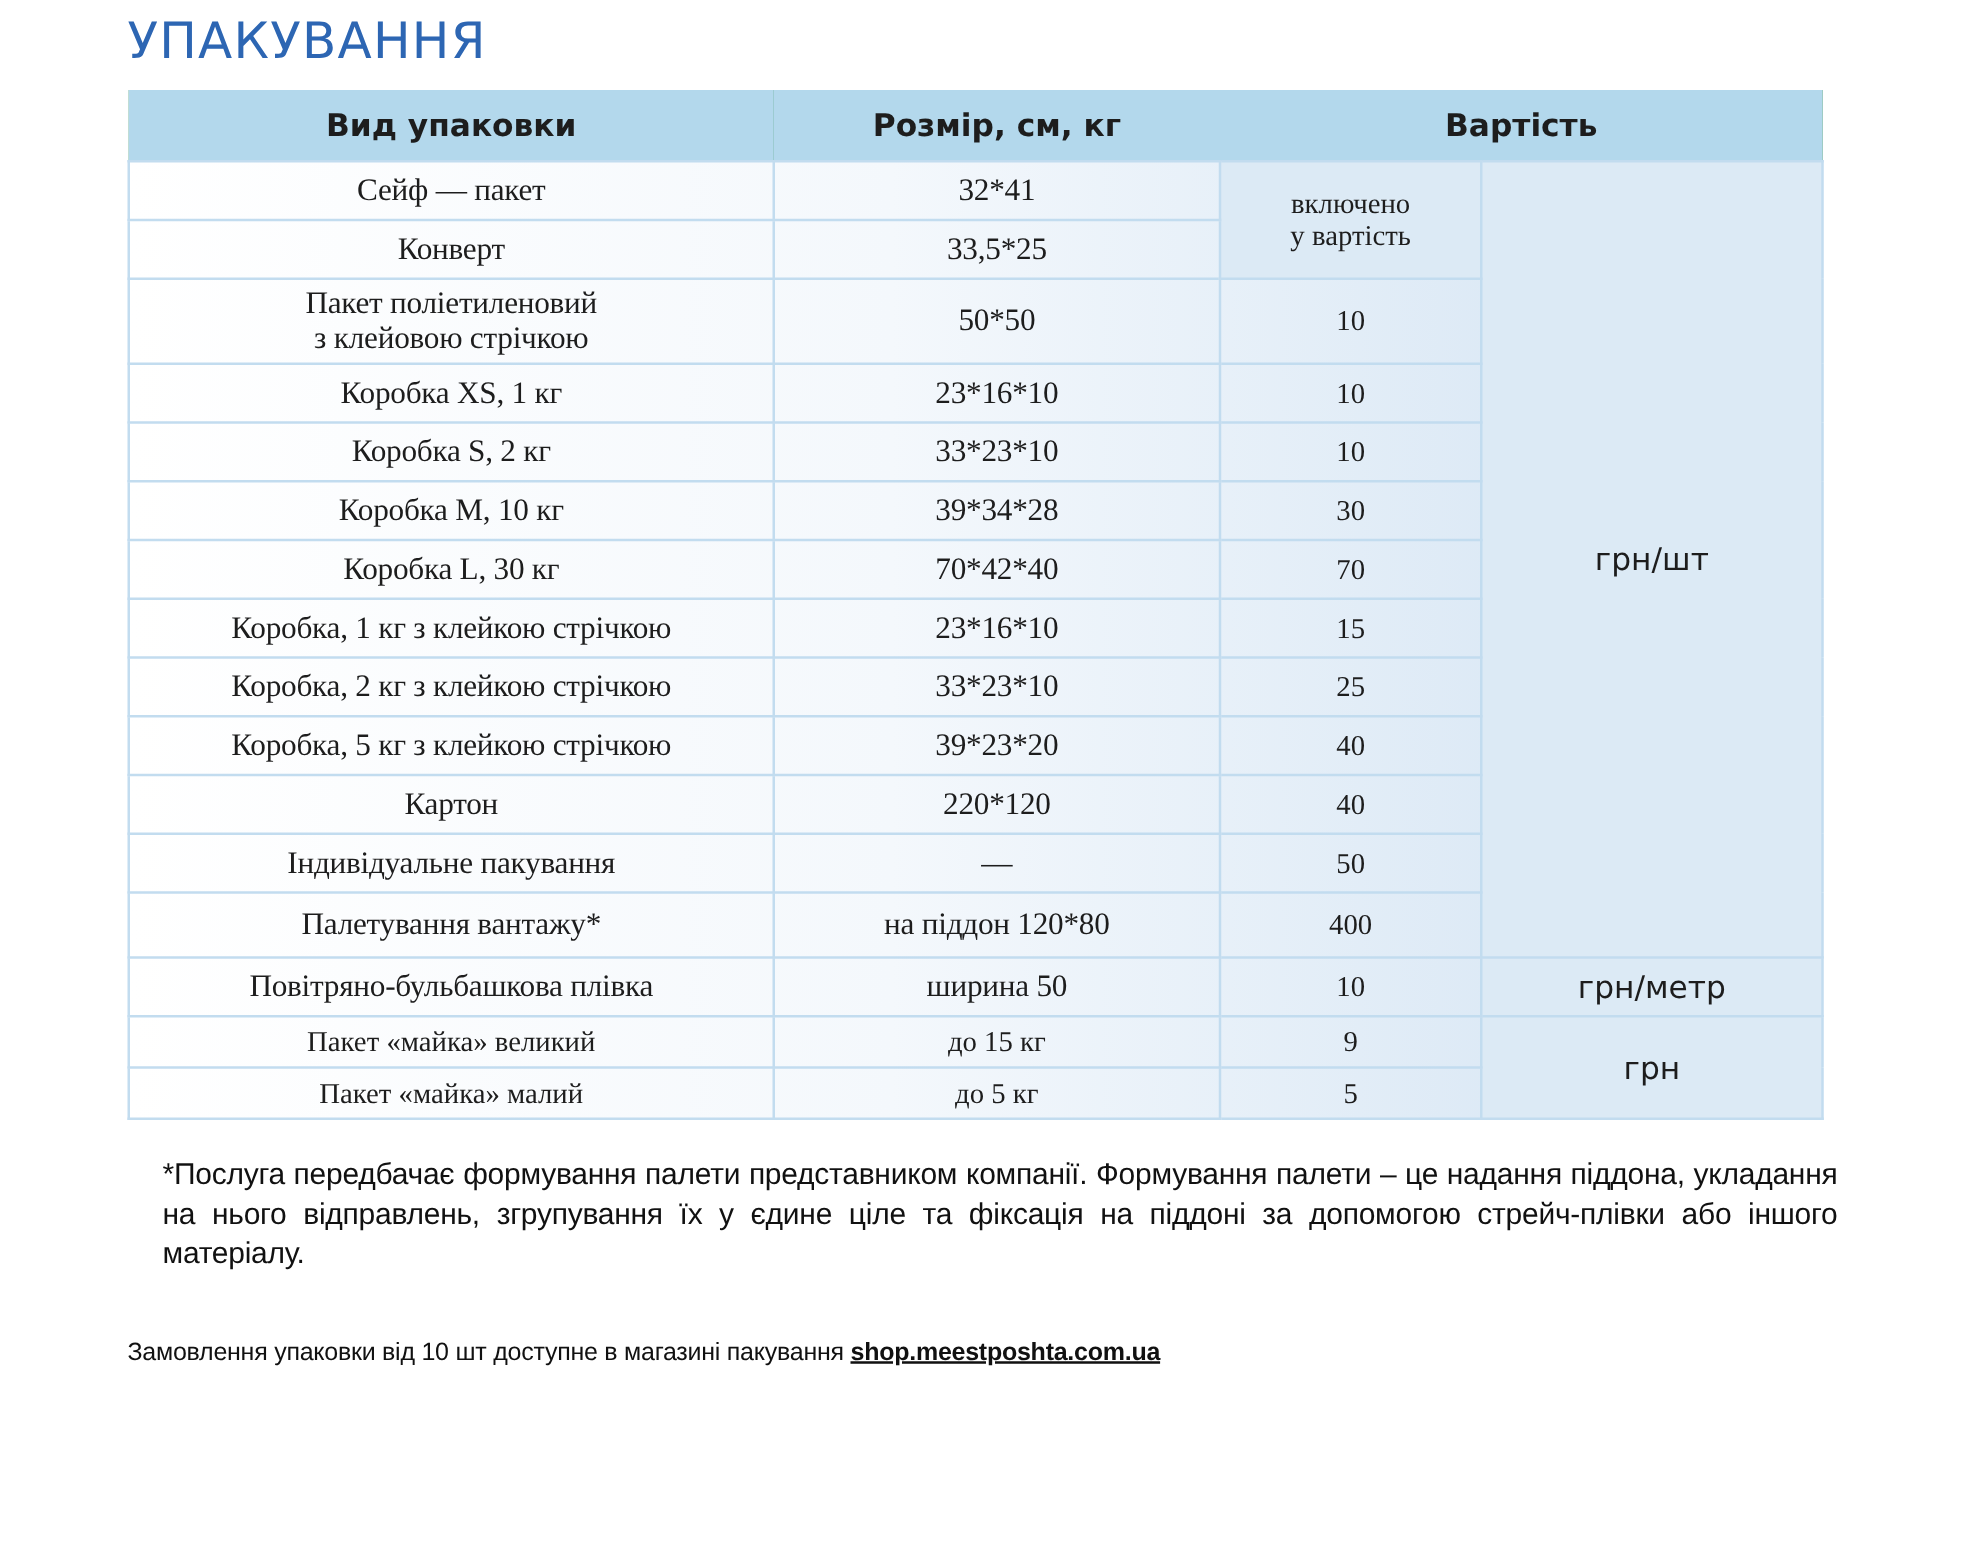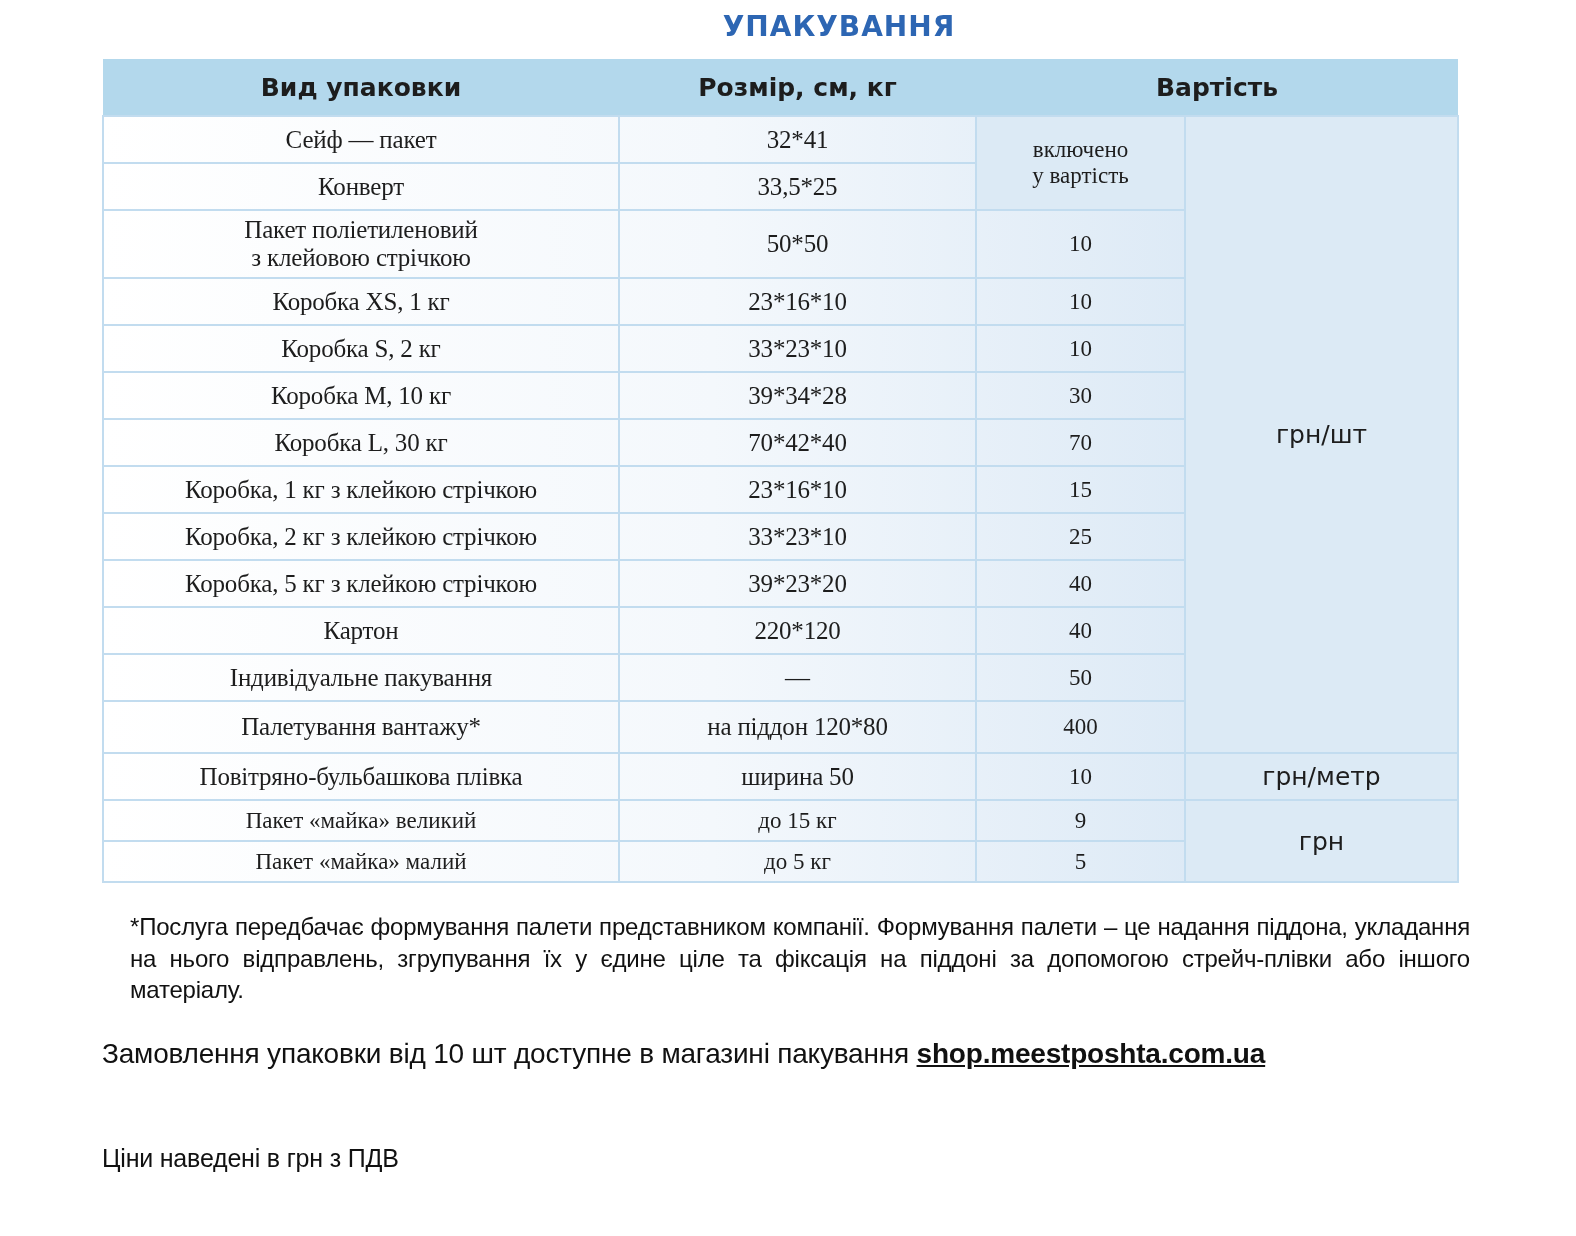--- a/index.html
+++ b/index.html
@@ -1,26 +1,25 @@
 <!DOCTYPE html>
 <html><head>
 <meta charset="utf-8">
 <style>
   * { margin:0; padding:0; box-sizing:border-box; }
   html,body { background:#ffffff; width:1576px; height:1236px; font-family:"Liberation Sans",sans-serif; color:#1d1d1d; }
   .wrap { padding:10px 0 0 102px; }
 
   .page-title {
     font-family:"DejaVu Sans",sans-serif;
-    font-weight:bold;
-    font-size:28px;
+    font-weight:normal;
+    font-size:40px;
     letter-spacing:1px;
     color:#2d66b3;
     margin-bottom:16px;
-    text-align:center;
   }
 
   table.pack {
     border-collapse:collapse;
     table-layout:fixed;
     width:1355px;
   }
   table.pack th, table.pack td {
     border:2px solid #c2dcef;
     text-align:center;
@@ -53,22 +52,22 @@
   .notes { width:1368px; margin-top:28px; }
   .footnote {
     font-size:24px;
     line-height:1.32;
     text-align:justify;
     letter-spacing:-0.2px;
     color:#111;
     margin-left:28px;
   }
   .order-note {
-    margin-top:32px;
-    font-size:28px;
+    margin-top:52px;
+    font-size:20px;
     letter-spacing:-0.2px;
     color:#111;
   }
   .order-note a {
     color:#111;
     font-weight:bold;
     text-decoration:underline;
   }
   .vat-note {
     margin-top:74px;
@@ -182,16 +181,15 @@
         <td class="geo">Пакет «майка» малий</td>
         <td class="geo">до 5 кг</td>
         <td class="geo">5</td>
       </tr>
     </tbody>
   </table>
 
   <div class="notes">
     <p class="footnote">*Послуга передбачає формування палети представником компанії. Формування палети – це надання піддона, укладання на нього відправлень, згрупування їх у єдине ціле та фіксація на піддоні за допомогою стрейч-плівки або іншого матеріалу.</p>
     <p class="order-note"><span>Замовлення упаковки від 10 шт доступне в магазині пакування </span><a href="#">shop.meestposhta.com.ua</a></p>
-    <p class="vat-note">Ціни наведені в грн з ПДВ</p>
   </div>
 
 </div>
 
 </body></html>

